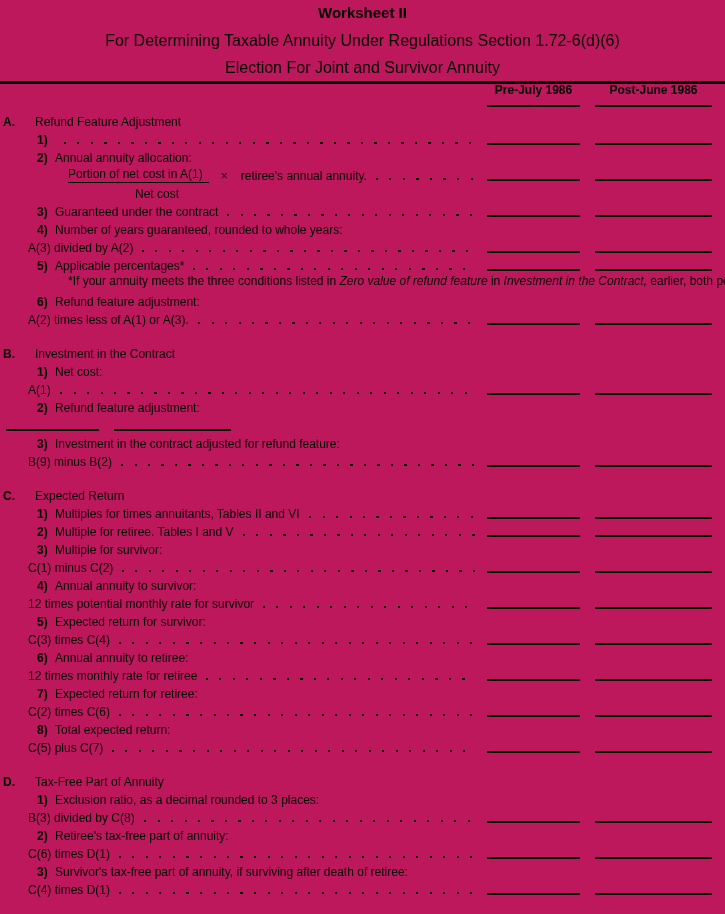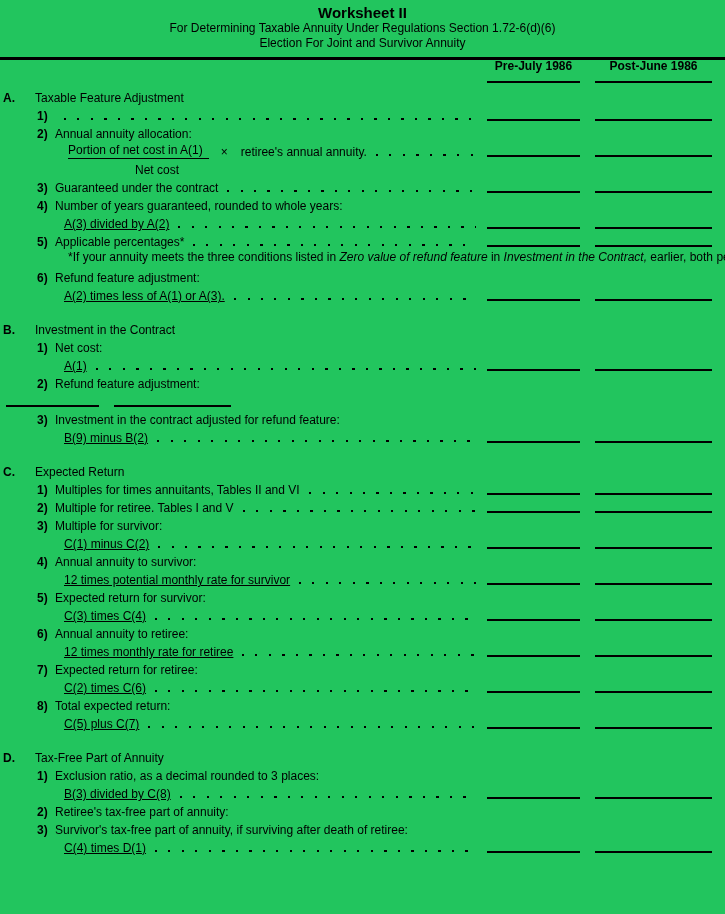--- a/index.html
+++ b/index.html
@@ -1,38 +1,38 @@
 <!DOCTYPE html>
 <html><head>
 <meta charset="utf-8">
 <style>
   html,body{margin:0;padding:0;background:#fff;}
   .page{
-    position:relative;width:725px;height:914px;background:#22c55e;color:#000;
+    position:relative;width:725px;height:914px;background:#be185d;color:#000;
     font-family:"Liberation Sans",sans-serif;font-size:12px;
     overflow:hidden;box-sizing:border-box;padding-top:4px;
   }
   .doc-title{text-align:center;font-weight:bold;font-size:15px;line-height:17px;}
-  .doc-sub{text-align:center;font-size:12px;line-height:13.5px;margin-top:1px;}
+  .doc-sub{text-align:center;font-size:16px;line-height:13.5px;margin-top:13px;}
   .top-rule{height:3px;background:#000;margin-top:7px;}
   .col-headers{display:flex;justify-content:flex-end;padding-right:13px;margin-top:6px;height:17px;align-items:flex-end;}
   .col-head{flex:none;text-align:center;}
   .col-head span{display:inline-block;width:100%;font-weight:bold;border-bottom:2px solid #000;padding-bottom:8px;white-space:nowrap;}
   .col-head.c1{width:93px;}
   .col-head.c2{width:117px;margin-left:15px;}
   .body{margin-top:4px;}
   .section{margin-top:16px;}
   .section:first-child{margin-top:0;}
   .row{display:flex;align-items:flex-end;height:18px;}
   .row-note{height:auto;}
   .content{flex:1 1 auto;display:flex;align-items:flex-end;min-width:0;}
   .content span{white-space:nowrap;line-height:14px;}
   .sec-letter{margin-left:3px;width:32px;font-weight:bold;flex:none;}
   .item-num{margin-left:37px;width:18px;font-weight:bold;flex:none;}
-  .t-sub{margin-left:64px;text-decoration:underline;}
+  .t-sub{margin-left:28px;}
   .t-denom{margin-left:135px;}
   .frac-num{margin-left:68px;border-bottom:1.5px solid #000;padding:0 6px 1px 0;}
   .frac-op{margin:0 13px 0 12px;}
   .leader{
     flex:1 1 12px;height:5px;align-self:flex-end;margin:0 5px 3px 9px;
     background-image:repeating-linear-gradient(90deg,#000 0 2px,transparent 2px 13.5px);
     background-size:100% 2px;background-repeat:no-repeat;background-position:left bottom;
   }
   .entry{flex:none;height:2px;background:#000;align-self:flex-end;margin-bottom:2px;}
   .entry.c1{width:93px;margin-left:6px;}
@@ -50,21 +50,21 @@
   <div class="top-rule"></div>
   <div class="col-headers">
     <div class="col-head c1"><span>Pre-July 1986</span></div>
     <div class="col-head c2"><span>Post-June 1986</span></div>
   </div>
   <div class="body">
       <div class="section">
         <div class="row">
           <div class="content">
             <span class="sec-letter">A.</span>
-            <span class="sec-title">Taxable Feature Adjustment</span>
+            <span class="sec-title">Refund Feature Adjustment</span>
           </div>
         </div>
         <div class="row">
           <div class="content">
             <span class="item-num">1)</span>
             <div class="leader"></div>
           </div>
           <div class="entry c1"></div>
           <div class="entry c2"></div>
         </div>
@@ -316,20 +316,28 @@
             <div class="leader"></div>
           </div>
           <div class="entry c1"></div>
           <div class="entry c2"></div>
         </div>
         <div class="row">
           <div class="content">
             <span class="item-num">2)</span>
             <span class="t-item">Retiree's tax-free part of annuity:</span>
           </div>
+        </div>
+        <div class="row">
+          <div class="content">
+            <span class="t-sub">C(6) times D(1)</span>
+            <div class="leader"></div>
+          </div>
+          <div class="entry c1"></div>
+          <div class="entry c2"></div>
         </div>
         <div class="row">
           <div class="content">
             <span class="item-num">3)</span>
             <span class="t-item">Survivor's tax-free part of annuity, if surviving after death of retiree:</span>
           </div>
         </div>
         <div class="row">
           <div class="content">
             <span class="t-sub">C(4) times D(1)</span>

